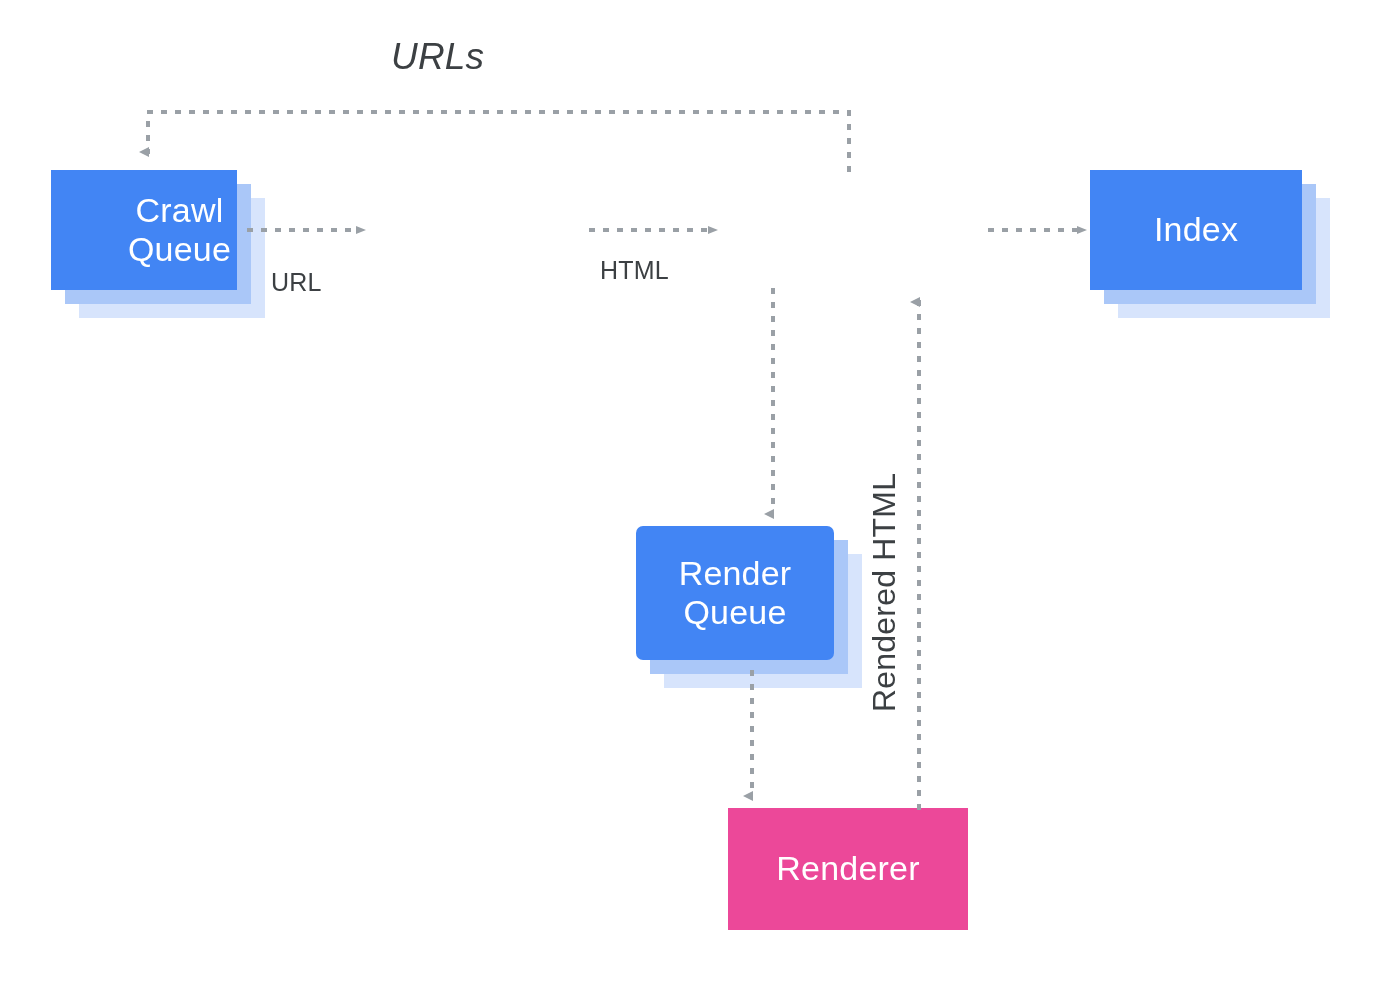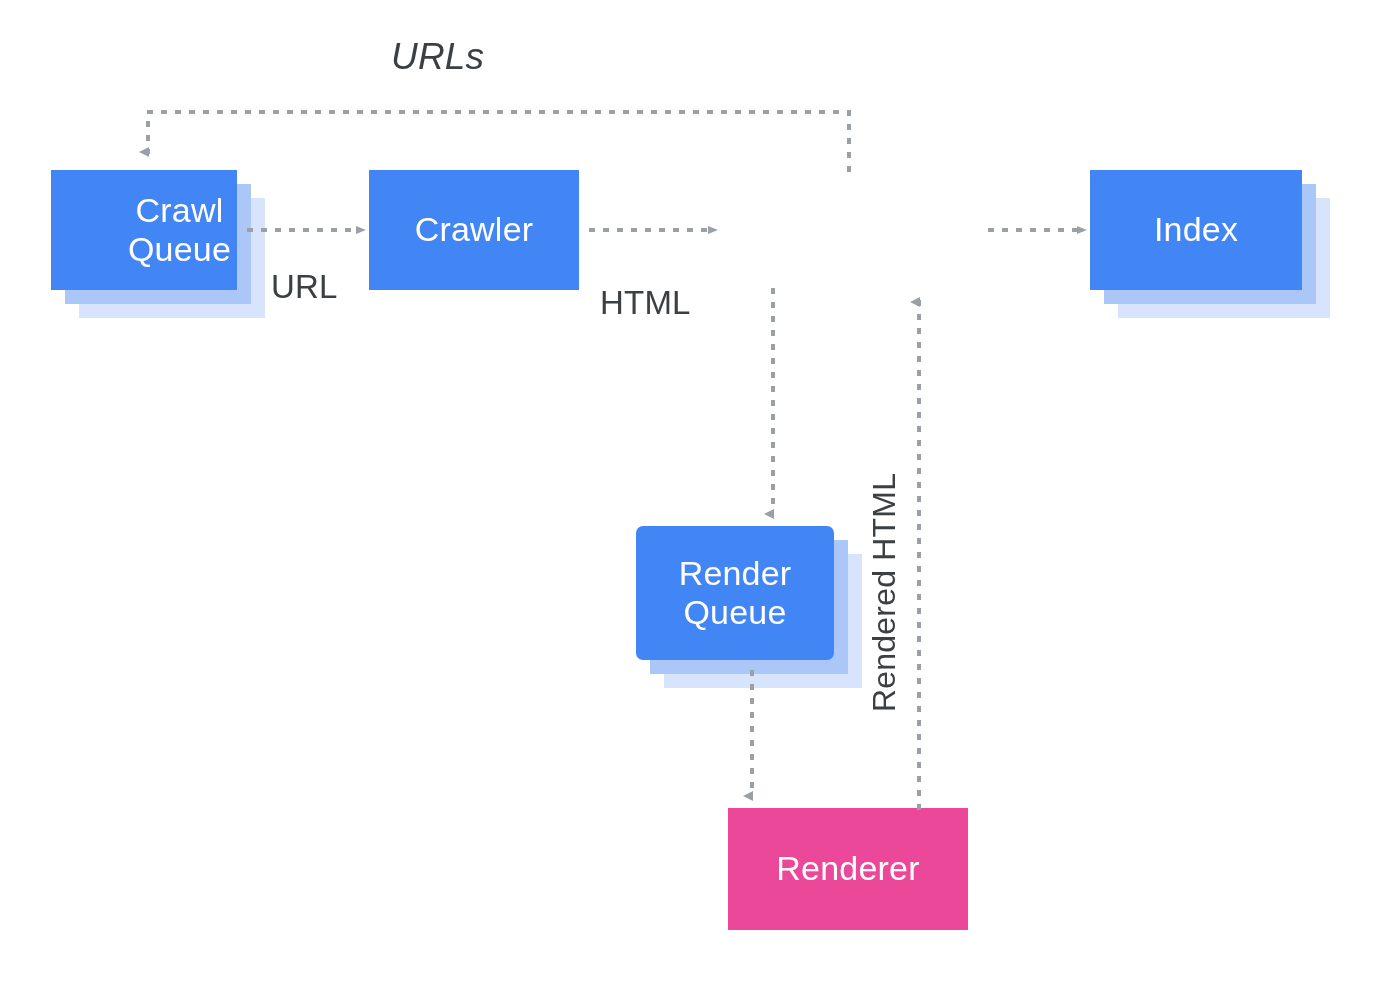--- a/index.html
+++ b/index.html
@@ -54,21 +54,21 @@
     top: 0;
     width: 1374px;
     height: 981px;
     z-index: 5;
     pointer-events: none;
   }
   
   .edge-label {
     position: absolute;
     color: #3c4043;
-    font-size: 33px;
+    font-size: 25px;
     font-weight: 400;
     letter-spacing: 0.2px;
     white-space: nowrap;
     z-index: 6;
     user-select: none;
   }
   .edge-label.vertical {
     transform-origin: left top;
     transform: rotate(-90deg);
   }
@@ -120,23 +120,20 @@
     </g>
   </svg>
 
   <div class="plate" style="left:79px;  top:198px; width:186px; height:120px; background:#d7e4fc;"></div>
   <div class="plate mid" style="left:65px;  top:184px; width:186px; height:120px; background:#aac7f8;"></div>
   <div class="node" style="left:51px; top:170px; width:186px; height:120px; background:#4285f4;justify-content:flex-end;">
     <span class="node-label">Crawl
 Queue</span>
   </div>
 
-  <div class="node" style="left:369px; top:170px; width:210px; height:120px; background:#4285f4;">
-    <span class="node-label">Crawler</span>
-  </div>
 
 
   <div class="plate" style="left:1118px; top:198px; width:212px; height:120px; background:#d7e4fc;"></div>
   <div class="plate mid" style="left:1104px; top:184px; width:212px; height:120px; background:#aac7f8;"></div>
   <div class="node" style="left:1090px; top:170px; width:212px; height:120px; background:#4285f4;">
     <span class="node-label">Index</span>
   </div>
 
   <div class="plate" style="left:664px; top:554px; width:198px; height:134px; background:#d7e4fc;"></div>
   <div class="plate mid" style="left:650px; top:540px; width:198px; height:134px; background:#aac7f8;"></div>
@@ -146,17 +143,17 @@
   </div>
 
   <div class="node" style="left:728px; top:808px; width:240px; height:122px; background:#ec4899;">
     <span class="node-label">Renderer</span>
   </div>
 
   <div class="edge-label" style="left:391px; top:36px; font-size:37px;font-style:italic;">URLs</div>
 
   <div class="edge-label" style="left:271px; top:268px;">URL</div>
 
-  <div class="edge-label" style="left:600px; top:284px;text-align:center;">HTML</div>
+  <div class="edge-label" style="left:600px; top:256px;text-align:center;">HTML</div>
 
   <div class="edge-label vertical" style="left:866px; top:712px; font-size:32px;">Rendered HTML</div>
 
 </div>
 
 </body></html>

